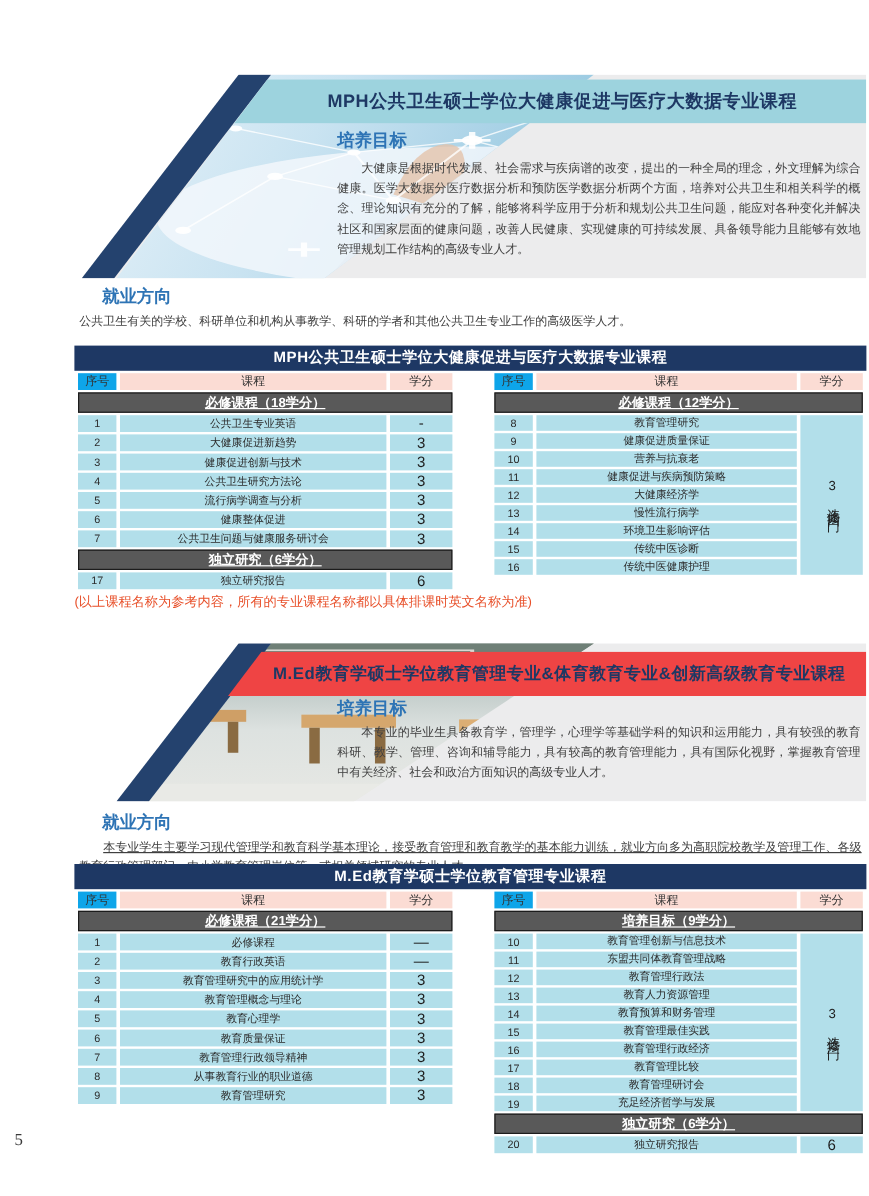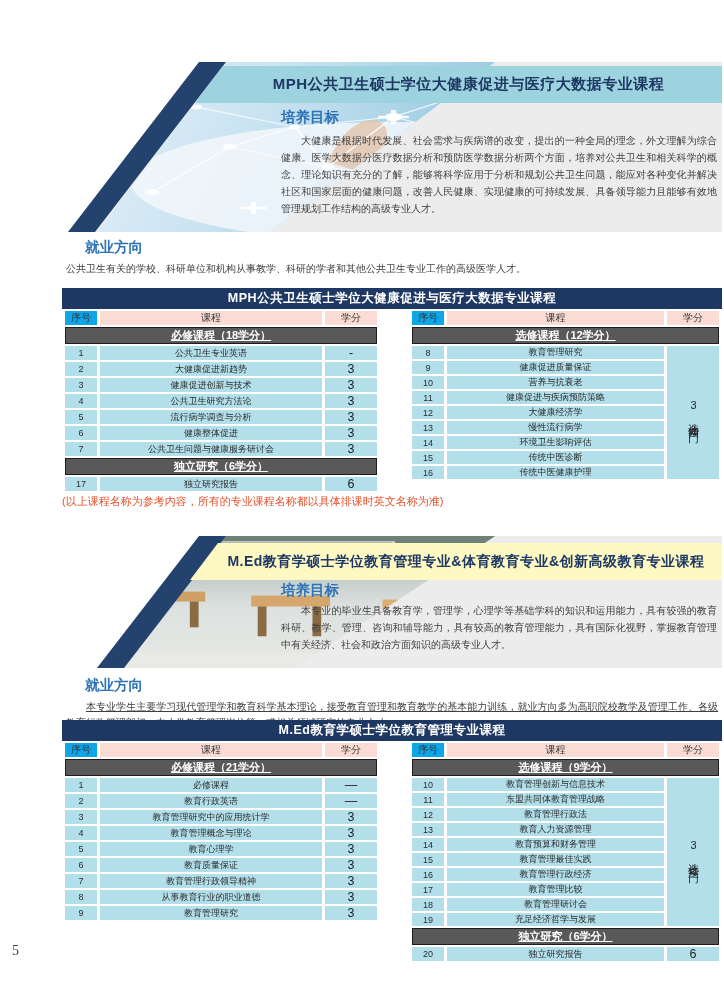--- a/index.html
+++ b/index.html
@@ -17,21 +17,21 @@
   #panel1 .stripe { background:#24426e; clip-path:polygon(134px 0,161px 0,30px 100%,3px 100%); }
   #panel1 .photo  { clip-path:polygon(161px 0,430px 0,205px 100%,32px 100%);
     background:linear-gradient(118deg,#eaf4fa 0%,#c9e3f1 30%,#9ccbe2 58%,#e3f0f8 85%,#f6fafc 100%); }
   #panel2 .graybg { background:#ececed; clip-path:polygon(134px 0,100% 0,100% 100%,32px 100%); }
   #panel2 .stripe { background:#24426e; clip-path:polygon(134px 0,161px 0,59px 100%,32px 100%); }
   #panel2 .photo  { clip-path:polygon(161px 0,430px 0,230px 100%,55px 100%);
     background:linear-gradient(180deg,#76867d 0%,#76867d 30%,#c3cdcb 31%,#dde2e0 55%,#e7e8e4 100%); }
   .photo svg { width:100%; height:100%; display:block; }
   .banner { height:37px; bottom:auto; display:flex; align-items:center; }
   #panel1 .banner { top:4px; background:#9dd3de; clip-path:polygon(158px 0,100% 0,100% 100%,130px 100%); }
-  #panel2 .banner { top:7px; background:#fef9c3; clip-path:polygon(153px 0,100% 0,100% 100%,125px 100%); }
+  #panel2 .banner { top:7px; background:#ef4444; clip-path:polygon(153px 0,100% 0,100% 100%,125px 100%); }
   .banner .btxt { flex:1; text-align:center; padding-left:150px;
     font-size:15px; font-weight:bold; color:#1e3864; letter-spacing:.5px; white-space:nowrap; }
   #panel2 .banner .btxt { font-size:14px; padding-left:145px; }
   .goal-h { position:absolute; left:216px; font-size:14.5px; font-weight:bold; color:#2e74b5; }
   #panel1 .goal-h { top:46px; } #panel2 .goal-h { top:45px; }
   .goal-p { position:absolute; left:216px; width:436px; font-size:10px; line-height:17px;
     text-indent:2em; text-align:justify; color:#404040; }
   #panel1 .goal-p { top:70px; } #panel2 .goal-p { top:66px; }
   
   .job-h { position:absolute; left:85px; font-size:14.5px; font-weight:bold; color:#2e74b5; }
@@ -169,21 +169,21 @@
         </table>
 
       <table class="half rh">
         <tbody>
             <tr>
           <td class="hn">序号</td>
           <td class="hc">课程</td>
           <td class="hcr">学分</td>
         </tr>
         <tr>
-          <td class="ghead" colspan="3">选修课程（12学分）</td>
+          <td class="ghead" colspan="3">必修课程（12学分）</td>
         </tr>
         <tr>
               <td class="n">8</td>
               <td class="c">教育管理研究</td>
               <td class="vert" rowspan="9">3选修四门</td>
             </tr>
         <tr>
               <td class="n">9</td>
               <td class="c">健康促进质量保证</td>
             </tr>
@@ -319,21 +319,21 @@
         </table>
 
       <table class="half rh">
         <tbody>
             <tr>
           <td class="hn">序号</td>
           <td class="hc">课程</td>
           <td class="hcr">学分</td>
         </tr>
         <tr>
-          <td class="ghead" colspan="3">选修课程（9学分）</td>
+          <td class="ghead" colspan="3">培养目标（9学分）</td>
         </tr>
         <tr>
               <td class="n">10</td>
               <td class="c">教育管理创新与信息技术</td>
               <td class="vert" rowspan="10">3选修三门</td>
             </tr>
         <tr>
               <td class="n">11</td>
               <td class="c">东盟共同体教育管理战略</td>
             </tr>

